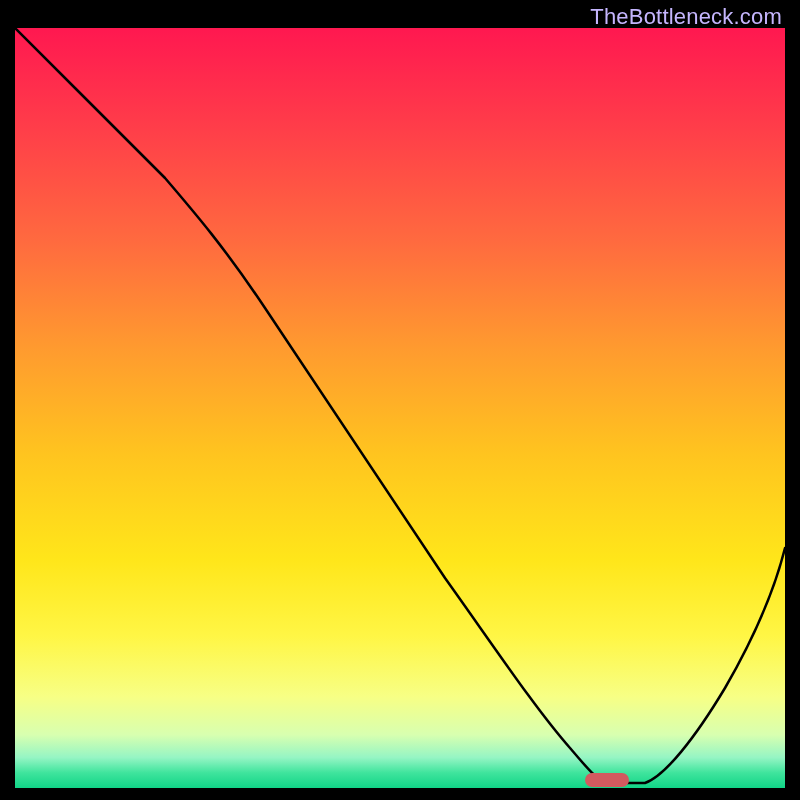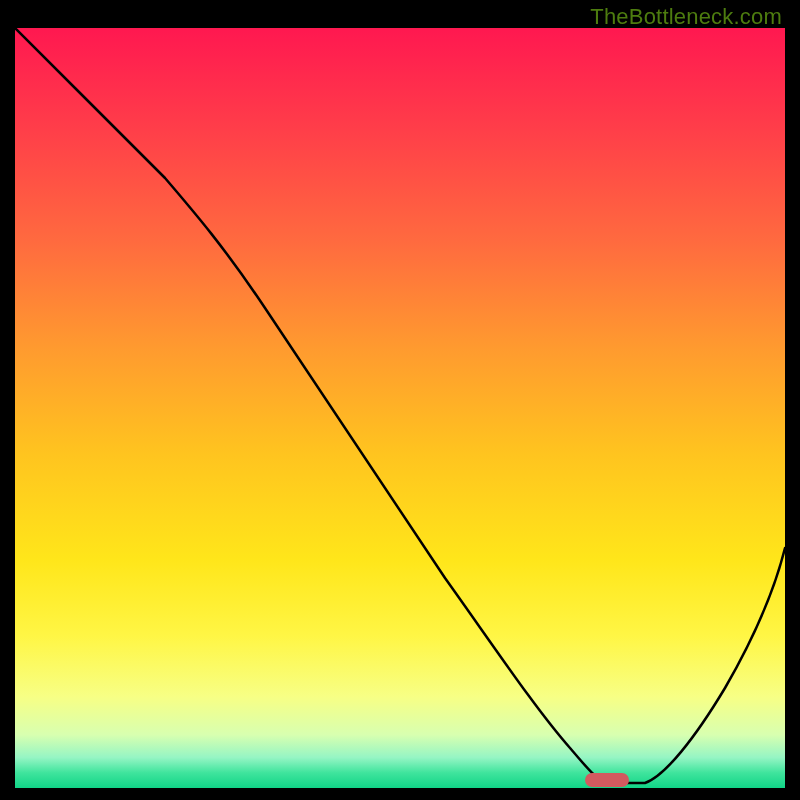--- a/index.html
+++ b/index.html
@@ -30,21 +30,21 @@
       #3fe49d 98%,
       #11d487 100%
     );
   }
   .watermark {
     position: absolute;
     top: 4px;
     right: 18px;
     font-family: Arial, Helvetica, sans-serif;
     font-size: 22px;
-    color: #4d7c0f;
+    color: #c4b5fd;
     letter-spacing: 0.2px;
   }
   svg.curve {
     position: absolute;
     left: 0;
     top: 0;
     width: 770px;
     height: 760px;
   }
   .marker {

